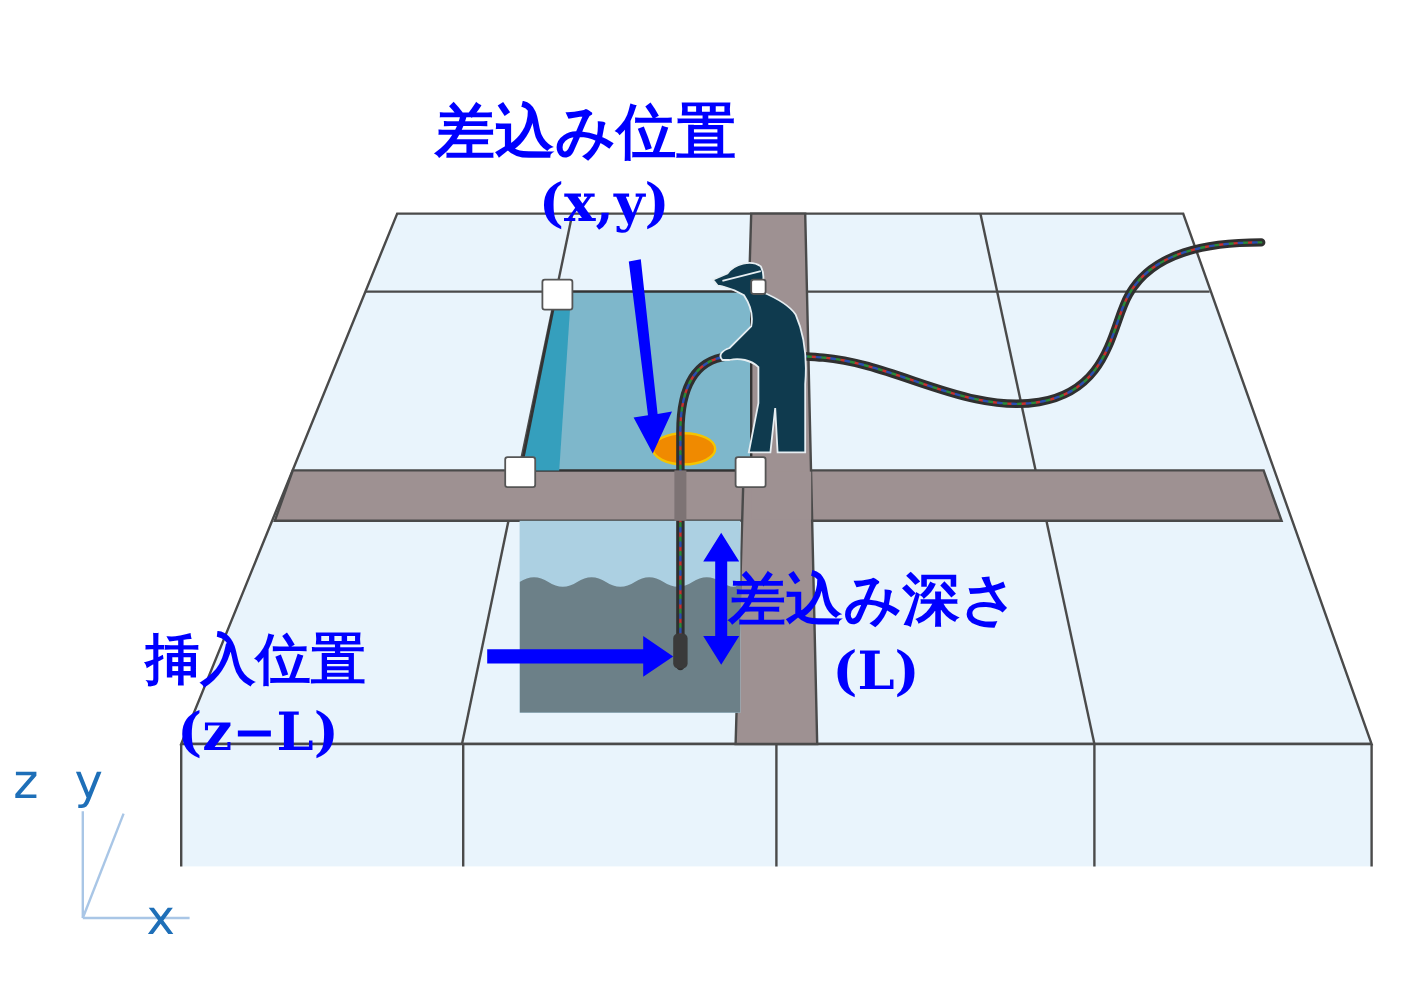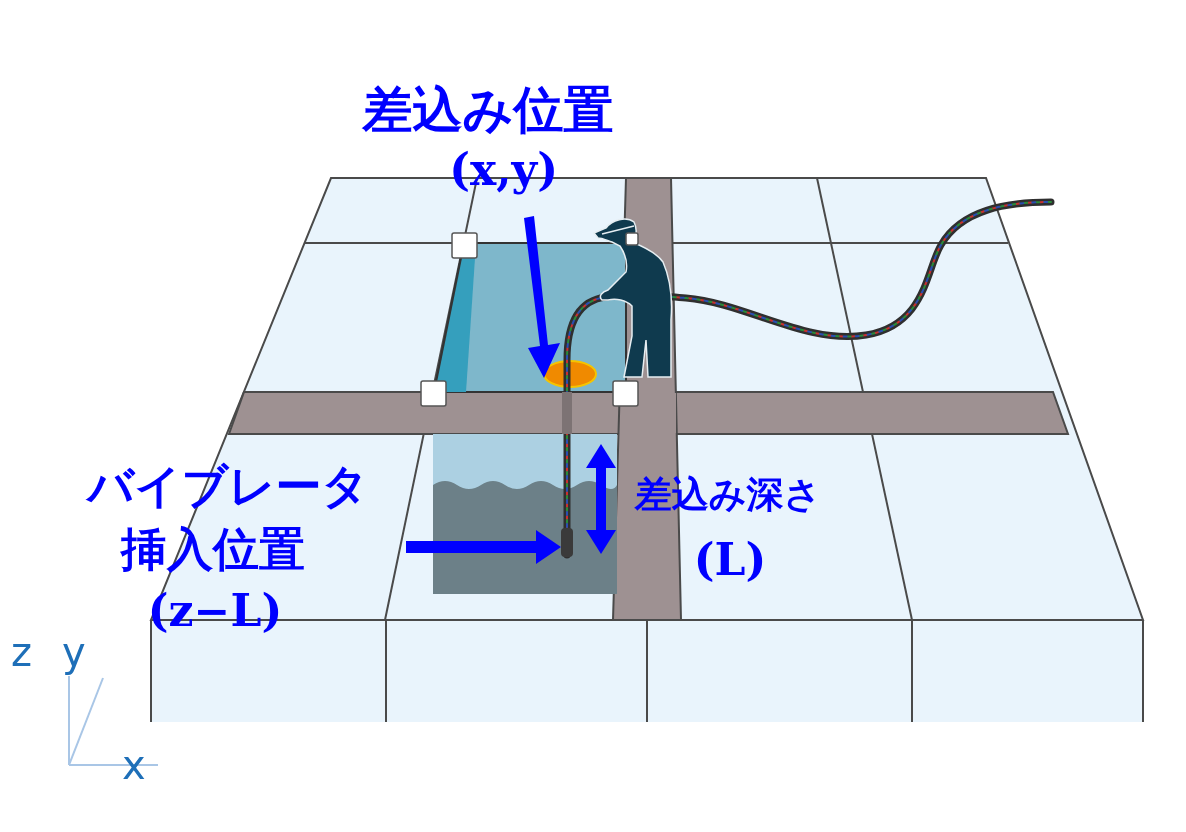--- a/index.html
+++ b/index.html
@@ -104,23 +104,22 @@
     <line x1="23" y1="676" x2="23" y2="765"></line>
     <line x1="23" y1="765" x2="57" y2="678"></line>
     <line x1="23" y1="765" x2="112" y2="765"></line>
   </g>
 </svg>
 
 
 <div class="label" style="left:338px; top:80px; width:300px; font-size:50px;">差込み位置</div>
 <div class="label" style="left:418px; top:144px; width:140px; font-size:44px;text-align:right;">(x,y)</div>
 
-<div class="label" style="left:78px; top:459px; width:300px; font-size:46px;">バイブレータ</div>
 <div class="label" style="left:130px; top:585px; width:170px; font-size:44px;">(z−L)</div>
 <div class="label" style="left:98px; top:522px; width:230px; font-size:46px;">挿入位置</div>
 
-<div class="label" style="left:598px; top:472px; width:260px; font-size:37px;">差込み深さ</div>
+<div class="label" style="left:598px; top:472px; width:260px; font-size:48px;">差込み深さ</div>
 <div class="label" style="left:680px; top:534px; width:100px; font-size:44px;">(L)</div>
 
 <div class="axis-label" style="left:11px; top:632px;">z</div>
 <div class="axis-label" style="left:62px; top:632px;">y</div>
 <div class="axis-label" style="left:122px; top:745px;">x</div>
 </div>
 
 </body></html>

